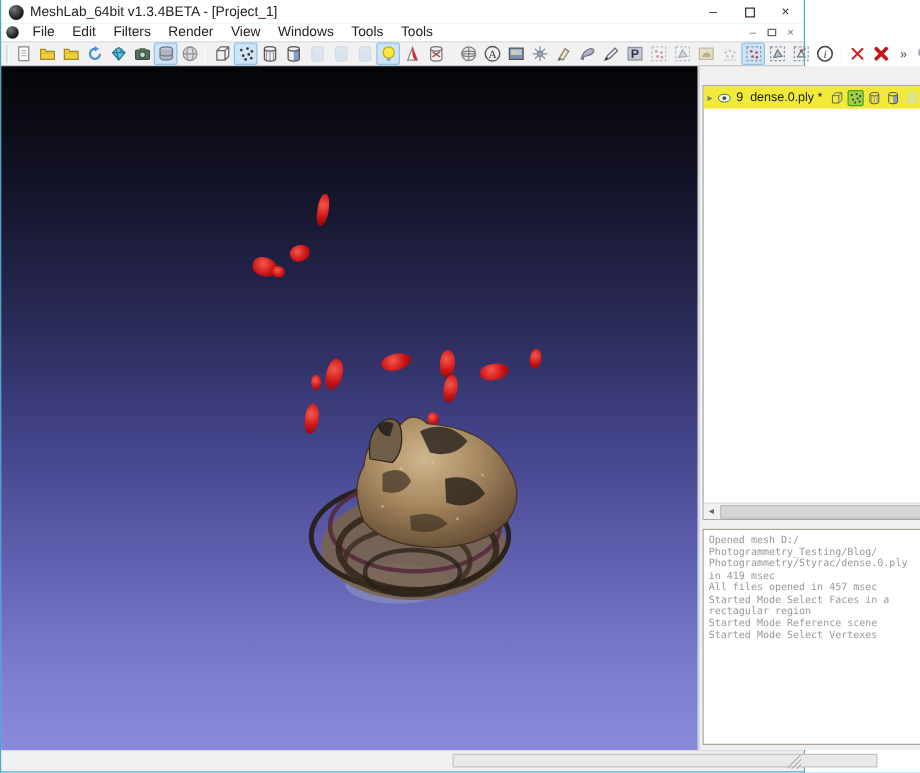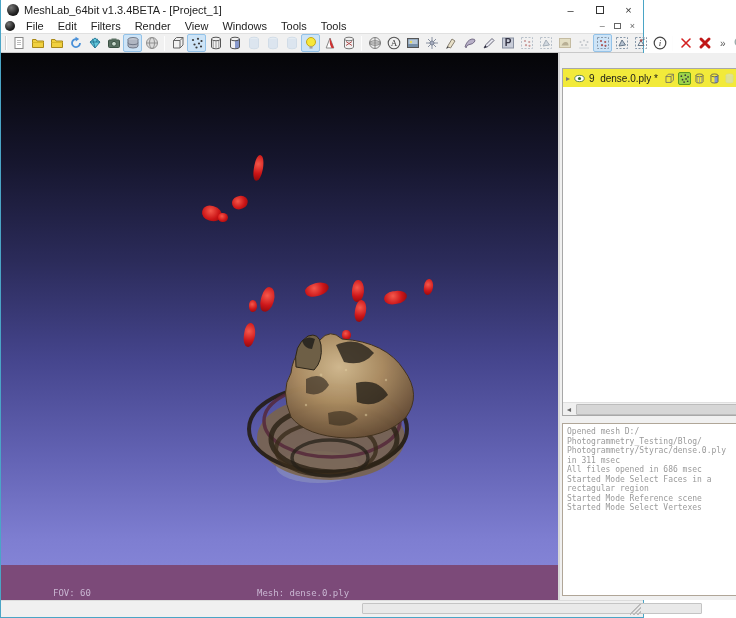--- a/index.html
+++ b/index.html
@@ -442,32 +442,20 @@
 
         <g fill="#e0ceA0" opacity="0.5">
           <circle cx="85" cy="50" r="1.4"></circle>
             <circle cx="110" cy="45" r="1.2"></circle>
           <circle cx="130" cy="90" r="1.3"></circle>
             <circle cx="70" cy="80" r="1.2"></circle>
           <circle cx="150" cy="55" r="1.2"></circle>
         </g>
       </svg>
 
-      <div class="vp-overlay">
-        <div class="vp-left">
-          <div>FOV: 60</div>
-          
-        </div>
-        <div class="vp-right">
-          <div>Mesh: dense.0.ply</div>
-          
-          
-          
-        </div>
-      </div>
     </div>
 
     <div class="dock">
       <div class="dock-header">
         <div class="dock-title">Project_1</div>
 
       </div>
 
       <div class="layer-panel">
         <div class="layer-row">
@@ -523,22 +511,22 @@
           <span class="hs-arrow">◄</span>
           <span class="hs-thumb"></span>
 
         </div>
       </div>
 
       <div class="log-panel" id="log-panel">
           <div class="log-line">Opened mesh D:/</div>
           <div class="log-line">Photogrammetry_Testing/Blog/</div>
           <div class="log-line">Photogrammetry/Styrac/dense.0.ply</div>
-          <div class="log-line">in 311 msec</div>
-          <div class="log-line">All files opened in 686 msec</div>
+          <div class="log-line">in 419 msec</div>
+          <div class="log-line">All files opened in 457 msec</div>
           <div class="log-line">Started Mode Select Faces in a</div>
           <div class="log-line">rectagular region</div>
           <div class="log-line">Started Mode Reference scene</div>
           <div class="log-line">Started Mode Select Vertexes</div>
         </div>
     </div>
   </div>
 
   <div class="statusbar">
     <div class="status-progress"></div>

